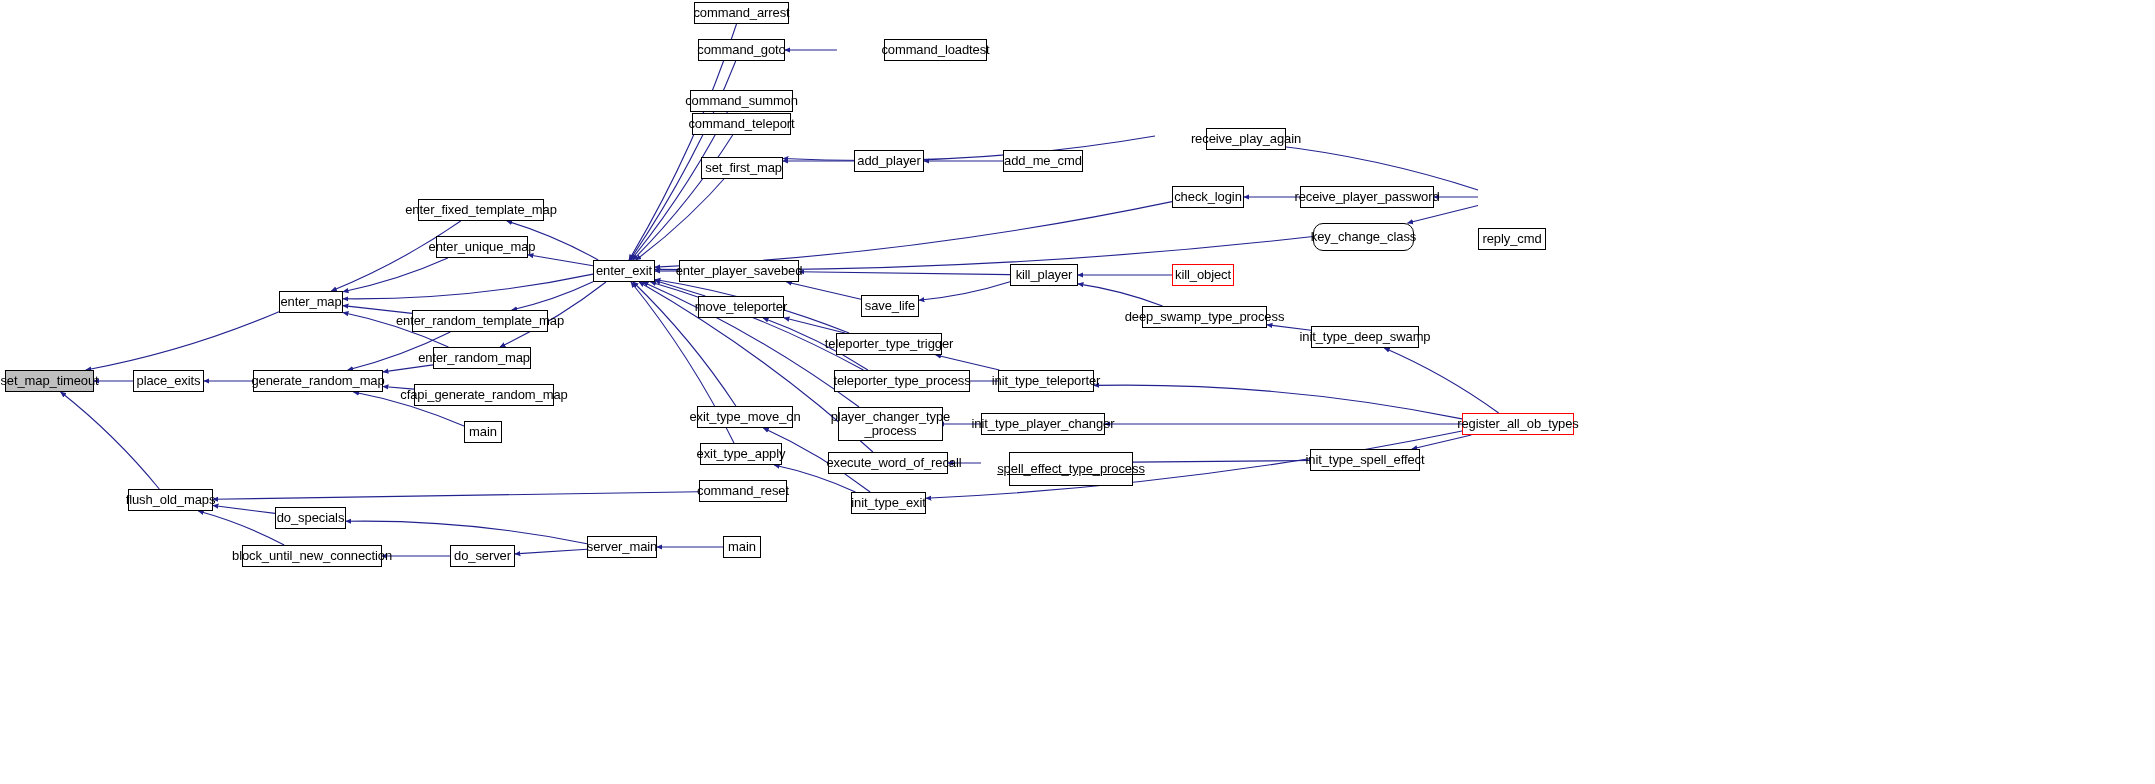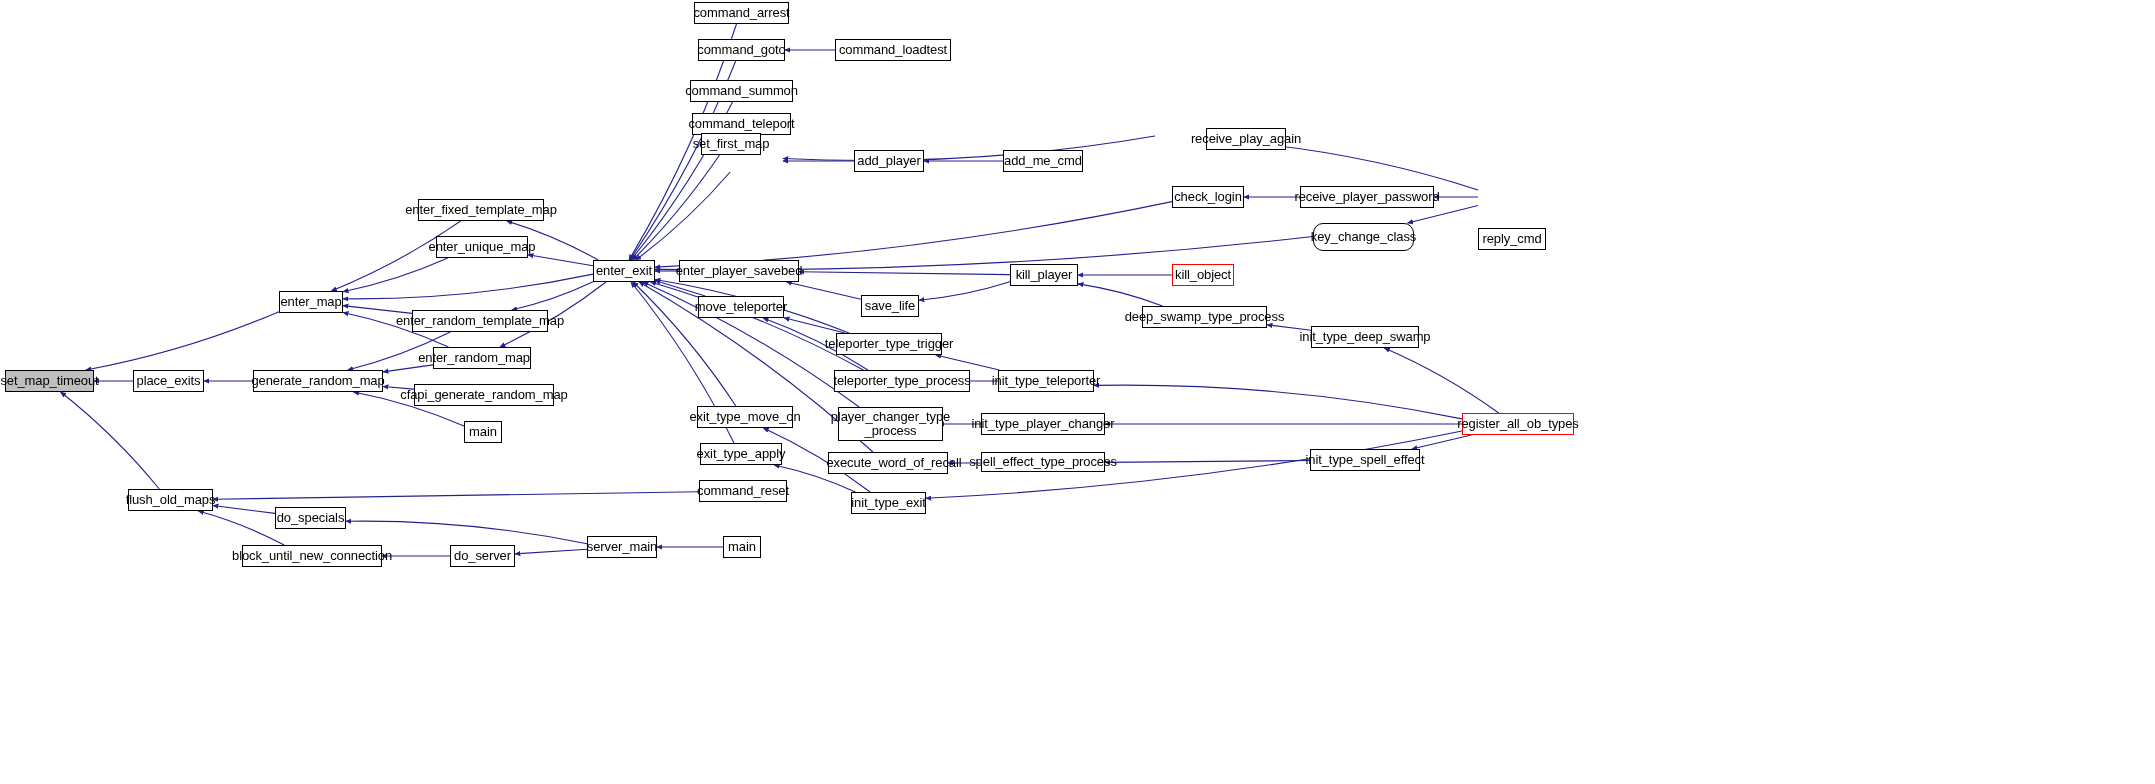--- a/index.html
+++ b/index.html
@@ -117,24 +117,24 @@
       <div class="node" style="left: 279px; top: 291px; width: 64px; height: 22px;"><span class="lbl">enter_map</span></div>
       <div class="node" style="left: 418px; top: 199px; width: 126px; height: 22px;"><span class="lbl">enter_fixed_template_map</span></div>
       <div class="node" style="left: 436px; top: 236px; width: 92px; height: 22px;"><span class="lbl">enter_unique_map</span></div>
       <div class="node" style="left: 412px; top: 310px; width: 136px; height: 22px;"><span class="lbl">enter_random_template_map</span></div>
       <div class="node" style="left: 433px; top: 347px; width: 98px; height: 22px; justify-content: flex-end;"><span class="lbl">enter_random_map</span></div>
       <div class="node" style="left: 414px; top: 384px; width: 140px; height: 22px;"><span class="lbl">cfapi_generate_random_map</span></div>
       <div class="node" style="left: 464px; top: 421px; width: 38px; height: 22px;"><span class="lbl">main</span></div>
       <div class="node" style="left: 593px; top: 260px; width: 62px; height: 22px;"><span class="lbl">enter_exit</span></div>
       <div class="node" style="left: 694px; top: 2px; width: 95px; height: 22px;"><span class="lbl">command_arrest</span></div>
       <div class="node" style="left: 698px; top: 39px; width: 87px; height: 22px;"><span class="lbl">command_goto</span></div>
-      <div class="node" style="left: 835px; top: 39px; width: 116px; height: 22px;"><span class="lbl">command_loadtest</span></div>
-      <div class="node" style="left: 690px; top: 80px; width: 103px; height: 22px;"><span class="lbl">command_summon</span></div>
+      <div class="node" style="left: 884px; top: 39px; width: 103px; height: 22px;"><span class="lbl">command_loadtest</span></div>
+      <div class="node" style="left: 690px; top: 90px; width: 103px; height: 22px;"><span class="lbl">command_summon</span></div>
       <div class="node" style="left: 692px; top: 113px; width: 99px; height: 22px;"><span class="lbl">command_teleport</span></div>
-      <div class="node" style="left: 701px; top: 133px; width: 60px; height: 22px;"><span class="lbl">set_first_map</span></div>
+      <div class="node" style="left: 701px; top: 157px; width: 82px; height: 22px; justify-content: flex-end;"><span class="lbl">set_first_map</span></div>
       <div class="node" style="left: 854px; top: 150px; width: 70px; height: 22px;"><span class="lbl">add_player</span></div>
       <div class="node" style="left: 1003px; top: 150px; width: 80px; height: 22px;"><span class="lbl">add_me_cmd</span></div>
       <div class="node" style="left: 1206px; top: 122px; width: 80px; height: 22px; margin-top: 6px;"><span class="lbl">receive_play_again</span></div>
       <div class="node" style="left: 1172px; top: 186px; width: 72px; height: 22px;"><span class="lbl">check_login</span></div>
       <div class="node" style="left: 1300px; top: 186px; width: 134px; height: 22px;"><span class="lbl">receive_player_password</span></div>
       <div class="node" style="left: 1478px; top: 186px; width: 68px; height: 22px; margin-top: 42px;"><span class="lbl">reply_cmd</span></div>
       <div class="node" style="left: 1313px; top: 223px; width: 101px; height: 28px; border-radius: 10px;"><span class="lbl">key_change_class</span></div>
       <div class="node" style="left: 679px; top: 260px; width: 120px; height: 22px;"><span class="lbl">enter_player_savebed</span></div>
       <div class="node" style="left: 1010px; top: 264px; width: 68px; height: 22px;"><span class="lbl">kill_player</span></div>
       <div class="node highlight-red" style="left: 1172px; top: 264px; width: 62px; height: 22px;"><span class="lbl">kill_object</span></div>
@@ -145,21 +145,21 @@
       <div class="node" style="left: 836px; top: 333px; width: 106px; height: 22px;"><span class="lbl">teleporter_type_trigger</span></div>
       <div class="node" style="left: 834px; top: 370px; width: 136px; height: 22px;"><span class="lbl">teleporter_type_process</span></div>
       <div class="node" style="left: 998px; top: 370px; width: 96px; height: 22px;"><span class="lbl">init_type_teleporter</span></div>
       <div class="node" style="left: 697px; top: 406px; width: 96px; height: 22px;"><span class="lbl">exit_type_move_on</span></div>
       <div class="node" style="left: 838px; top: 407px; width: 105px; height: 34px;"><span class="lbl">player_changer_type
 _process</span></div>
       <div class="node" style="left: 981px; top: 413px; width: 124px; height: 22px;"><span class="lbl">init_type_player_changer</span></div>
       <div class="node highlight-red" style="left: 1462px; top: 413px; width: 112px; height: 22px;"><span class="lbl">register_all_ob_types</span></div>
       <div class="node" style="left: 700px; top: 443px; width: 82px; height: 22px;"><span class="lbl">exit_type_apply</span></div>
       <div class="node" style="left: 828px; top: 452px; width: 120px; height: 22px; padding-left: 12px;"><span class="lbl">execute_word_of_recall</span></div>
-      <div class="node" style="left: 981px; top: 452px; width: 124px; height: 20px;"><span class="lbl">spell_effect_type_process</span></div>
+      <div class="node" style="left: 1009px; top: 452px; width: 124px; height: 34px; text-decoration: underline;"><span class="lbl">spell_effect_type_process</span></div>
       <div class="node" style="left: 1310px; top: 449px; width: 110px; height: 22px;"><span class="lbl">init_type_spell_effect</span></div>
       <div class="node" style="left: 699px; top: 480px; width: 88px; height: 22px;"><span class="lbl">command_reset</span></div>
       <div class="node" style="left: 851px; top: 492px; width: 75px; height: 22px;"><span class="lbl">init_type_exit</span></div>
       <div class="node" style="left: 128px; top: 489px; width: 85px; height: 22px;"><span class="lbl">flush_old_maps</span></div>
       <div class="node" style="left: 275px; top: 507px; width: 71px; height: 22px;"><span class="lbl">do_specials</span></div>
       <div class="node" style="left: 242px; top: 545px; width: 140px; height: 22px;"><span class="lbl">block_until_new_connection</span></div>
       <div class="node" style="left: 450px; top: 545px; width: 65px; height: 22px;"><span class="lbl">do_server</span></div>
       <div class="node" style="left: 587px; top: 536px; width: 70px; height: 22px;"><span class="lbl">server_main</span></div>
       <div class="node" style="left: 723px; top: 536px; width: 38px; height: 22px;"><span class="lbl">main</span></div>
     </div>

